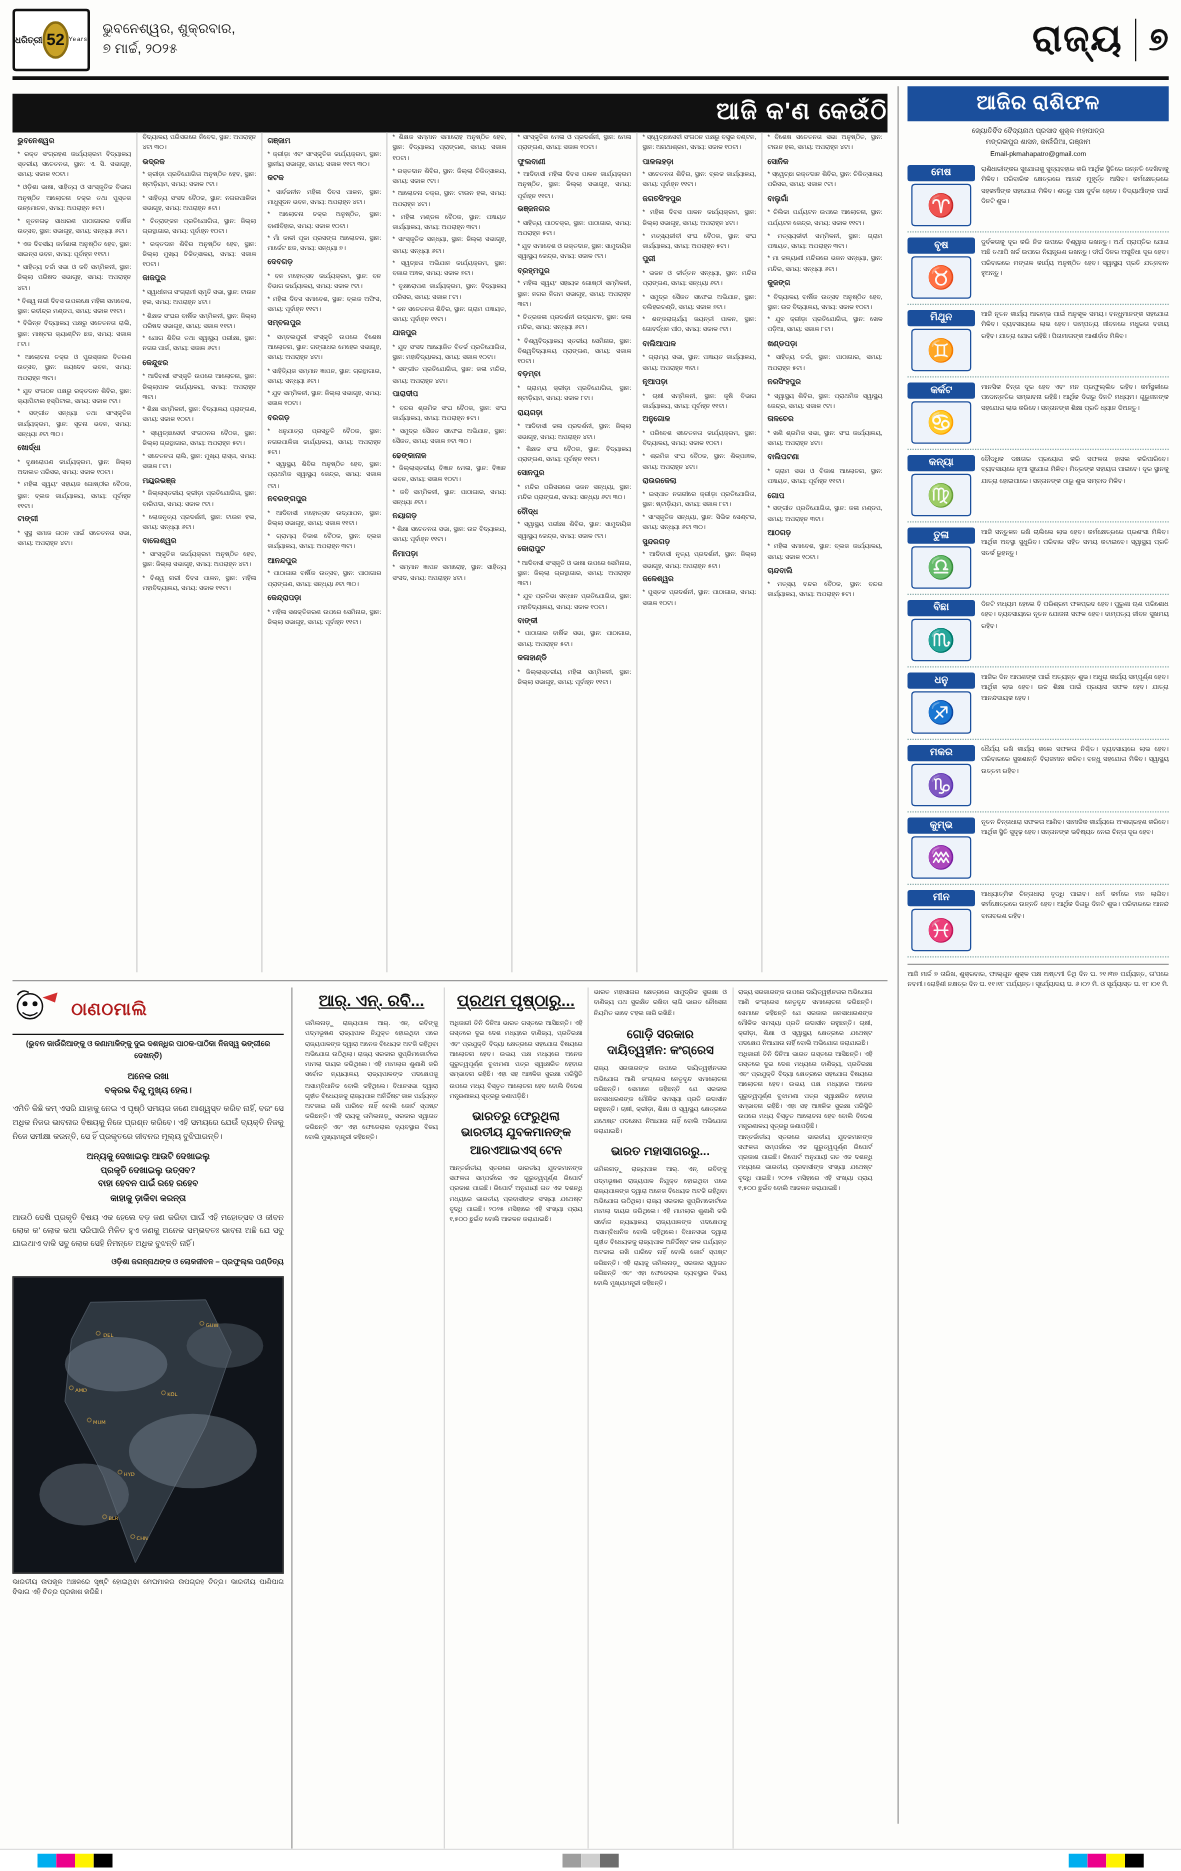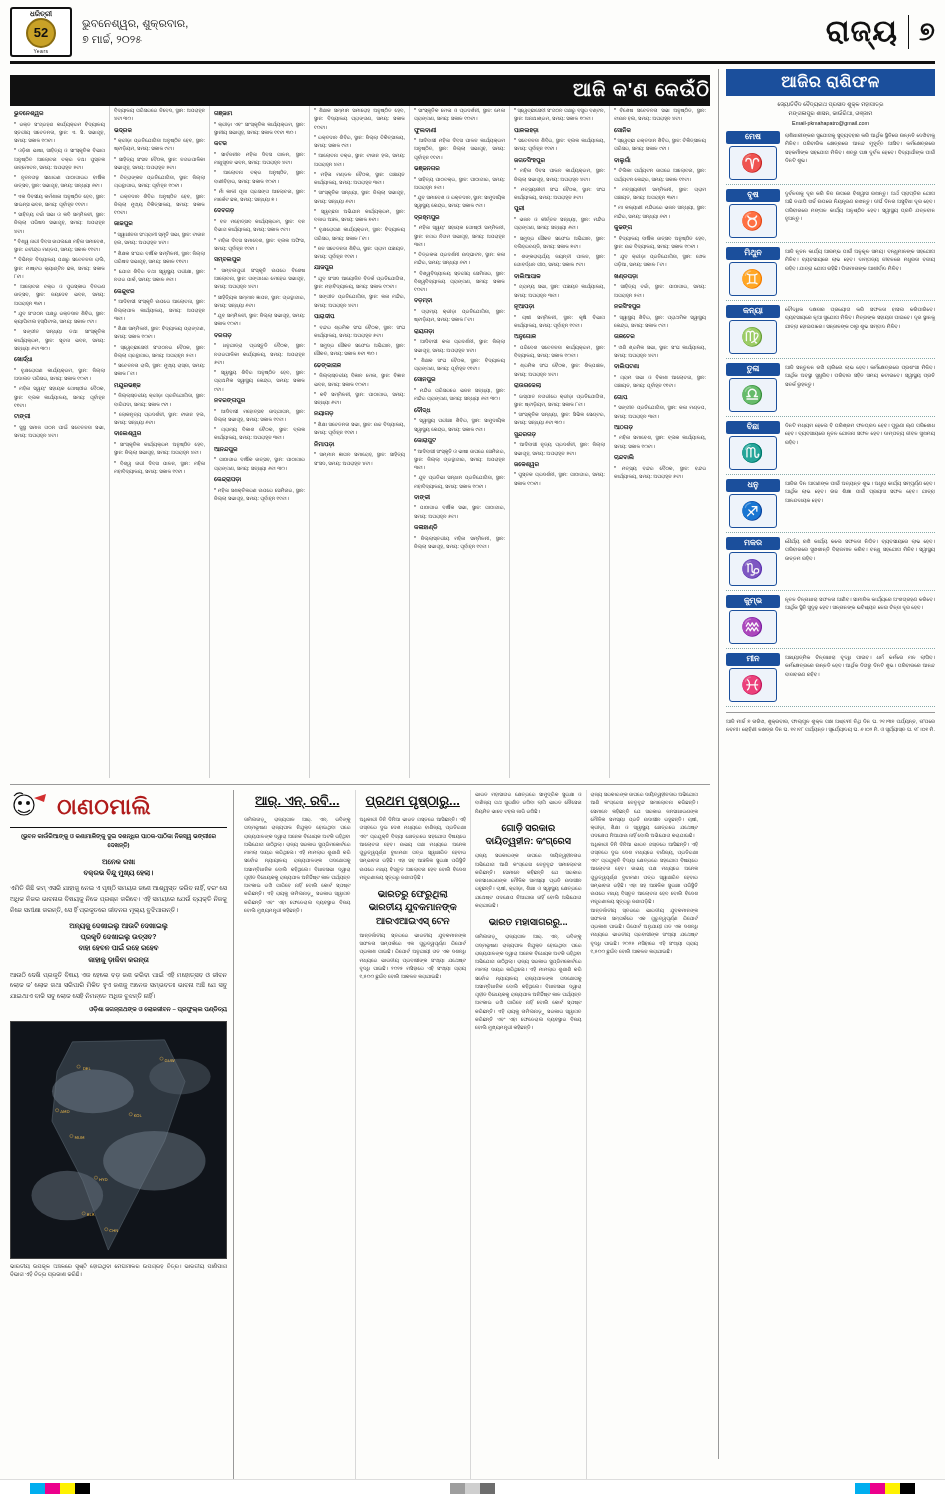--- a/index.html
+++ b/index.html
@@ -20,21 +20,21 @@
   
   .masthead {
     display:flex; align-items:center; justify-content:space-between;
     border-bottom: 3px solid #111;
     padding-bottom:4px;
     height: 58px;
   }
   .mh-left { display:flex; align-items:center; gap:10px; }
   .logo-badge {
     width:62px; height:50px; border:2px solid #111; border-radius:3px;
-    display:flex; flex-direction:column; align-items:center; justify-content:center;
+    display:flex; flex-direction:row; align-items:center; justify-content:center;
     background:#fff;
   }
   .logo-badge .ring {
     width:30px; height:30px; border-radius:50%;
     background:#c9a227; color:#111; font-size:13px; font-weight:bold;
     display:flex; align-items:center; justify-content:center;
     border:2px solid #8a6d12;
   }
   .logo-badge .yrs { font-size:5px; letter-spacing:.5px; }
   .logo-badge .top { font-size:7px; font-weight:bold; }
@@ -100,21 +100,21 @@
   .lower-left { width:224px; border-right:1px solid #999; padding-right:6px; }
   .lower-mid { width:468px; padding-left:6px; display:flex; gap:0; }
 
   .cartoon-head {
     display:flex; align-items:center; gap:5px;
     border-bottom:1px solid #111; padding-bottom:3px;
   }
   .cartoon-face {
     width:42px; height:34px; position:relative;
   }
-  .cartoon-title { font-size:22px; font-weight:bold; color:#b01b1b; letter-spacing:.5px; }
+  .cartoon-title { font-size:14px; font-weight:bold; color:#b01b1b; letter-spacing:.5px; }
   .cartoon-sub { font-size:6px; line-height:1.5; text-align:center; margin:4px 0 6px; font-weight:bold; }
   .cartoon-body { font-size:6.4px; line-height:1.65; text-align:justify; }
   .cartoon-bold { font-weight:bold; text-align:center; display:block; margin:5px 0; font-size:7px; line-height:1.6;}
   .cartoon-credit { font-size:6px; text-align:right; margin-top:4px; font-weight:bold;}
   .sat-img {
     margin-top:8px;
     width:100%; height:238px;
     background:
       radial-gradient(circle at 30% 30%, #4a5560 0%, #1d2228 60%),
       #15181c;
@@ -492,20 +492,27 @@
           </div>
           <div class="rf-item">
             <div class="rf-sign">
               <div class="rf-sign-name">ମିଥୁନ</div>
               <div class="rf-sign-img">♊</div>
             </div>
             <div class="rf-text">ଆଜି ନୂତନ କାର୍ଯ୍ୟ ଆରମ୍ଭ ପାଇଁ ଅନୁକୂଳ ସମୟ। ବନ୍ଧୁମାନଙ୍କ ସହଯୋଗ ମିଳିବ। ବ୍ୟବସାୟରେ ଲାଭ ହେବ। ଦାମ୍ପତ୍ୟ ଜୀବନରେ ମଧୁରତା ବଜାୟ ରହିବ। ଯାତ୍ରା ଯୋଗ ରହିଛି। ପିତାମାତାଙ୍କ ଆଶୀର୍ବାଦ ମିଳିବ।</div>
           </div>
           <div class="rf-item">
             <div class="rf-sign">
+              <div class="rf-sign-name">କର୍କଟ</div>
+              <div class="rf-sign-img">♋</div>
+            </div>
+            <div class="rf-text">ମାନସିକ ଚିନ୍ତା ଦୂର ହେବ ଏବଂ ମନ ପ୍ରଫୁଲ୍ଲିତ ରହିବ। କର୍ମସ୍ଥଳୀରେ ପଦୋନ୍ନତିର ସମ୍ଭାବନା ରହିଛି। ଆର୍ଥିକ ଦିଗରୁ ଦିନଟି ମଧ୍ୟମ। ଗୁରୁଜନଙ୍କ ସହଯୋଗ ଲାଭ କରିବେ। ସନ୍ତାନଙ୍କ ଶିକ୍ଷା ପ୍ରତି ଧ୍ୟାନ ଦିଅନ୍ତୁ।</div>
+          </div>
+          <div class="rf-item">
+            <div class="rf-sign">
               <div class="rf-sign-name">କନ୍ୟା</div>
               <div class="rf-sign-img">♍</div>
             </div>
             <div class="rf-text">ବୌଦ୍ଧିକ ଦକ୍ଷତାର ପ୍ରୟୋଗ କରି ସଫଳତା ହାସଲ କରିପାରିବେ। ବ୍ୟବସାୟରେ ନୂଆ ସୁଯୋଗ ମିଳିବ। ମିତ୍ରଙ୍କ ସହାୟତା ପାଇବେ। ଦୂର ସ୍ଥାନକୁ ଯାତ୍ରା ହୋଇପାରେ। ସନ୍ତାନଙ୍କ ଠାରୁ ଶୁଭ ସମ୍ବାଦ ମିଳିବ।</div>
           </div>
           <div class="rf-item">
             <div class="rf-sign">
               <div class="rf-sign-name">ତୁଳା</div>
               <div class="rf-sign-img">♎</div>
             </div>

